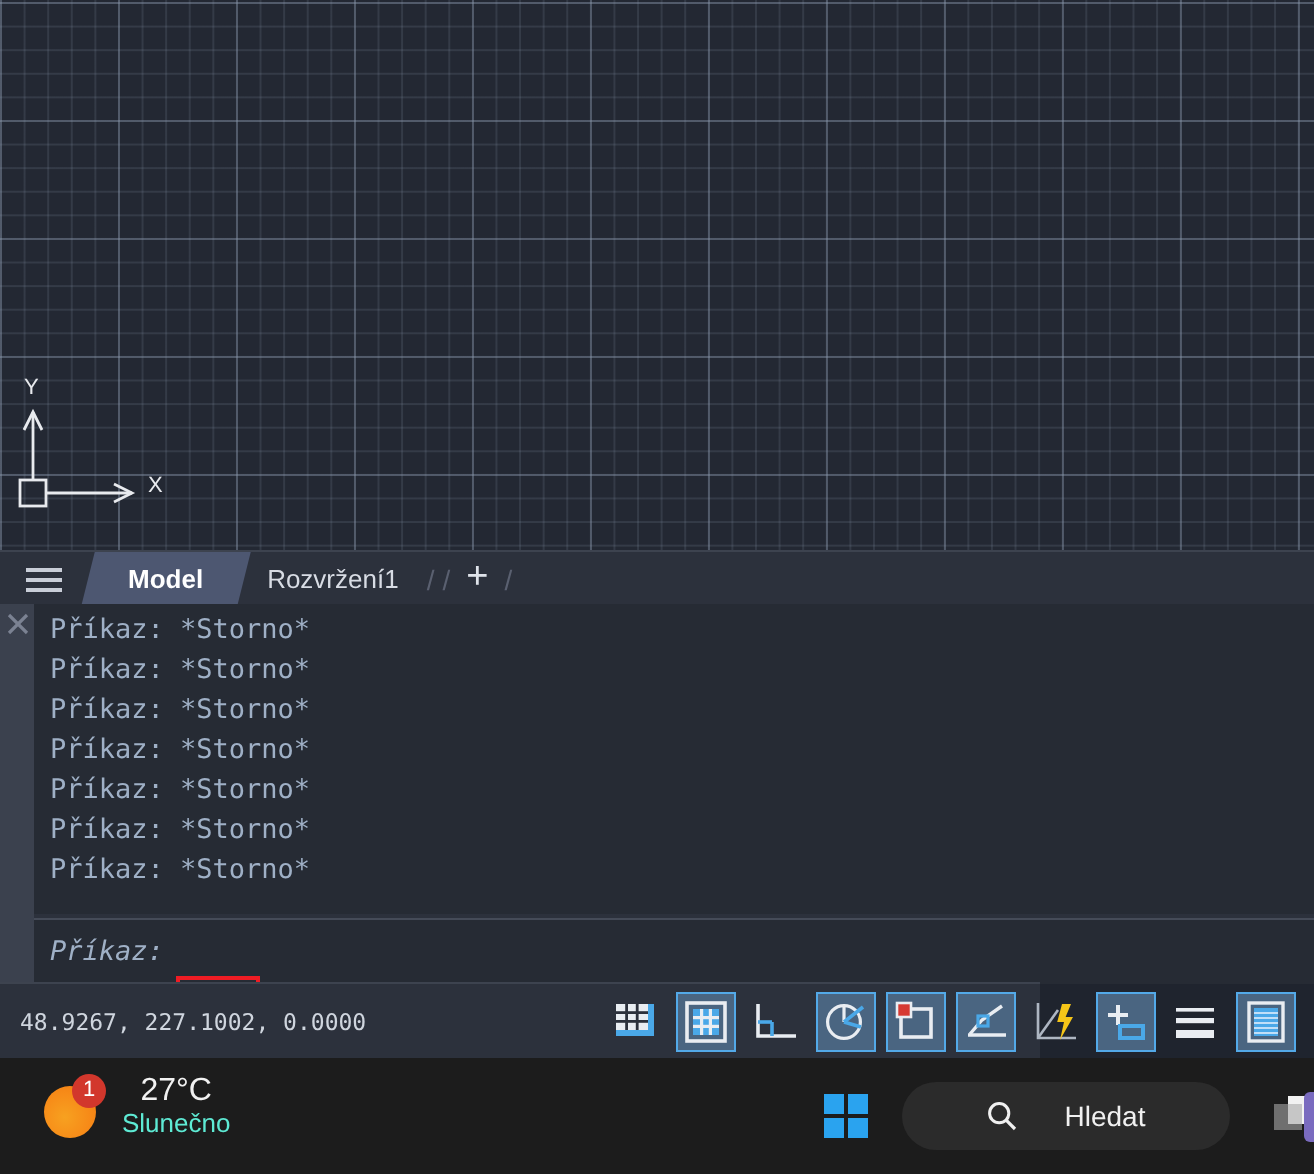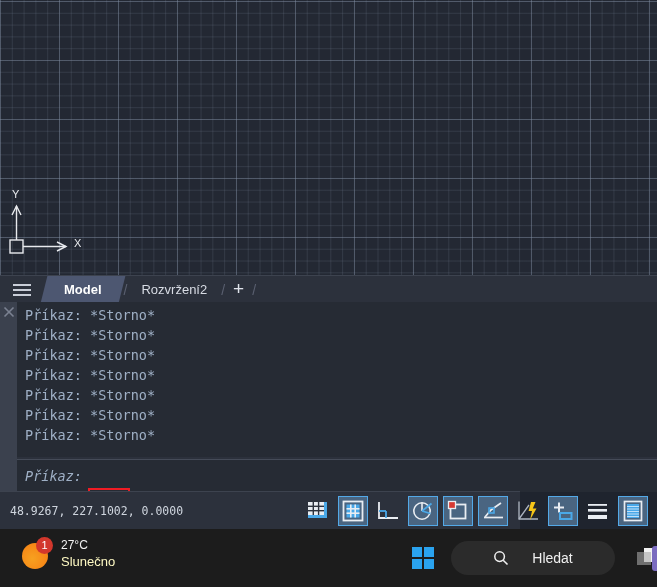--- a/index.html
+++ b/index.html
@@ -230,22 +230,22 @@
     left: 14px; top: -2px;
     width: 17px; height: 17px;
     border-radius: 50%;
     background: #d2372c;
     color: #fff;
     font-size: 11px;
     display: flex; align-items: center; justify-content: center;
     font-family: "Liberation Sans", sans-serif;
   }
   #weather-text { display: flex; flex-direction: column; gap: 1px; }
-  #weather-temp { color: #f1f1f1; font-size: 12px; line-height: 15px; }
-  #weather-desc { color: #fef9c3; font-size: 13px; line-height: 15px; }
+  #weather-temp { color: #f1f1f1; font-size: 16px; line-height: 15px; text-align: center; }
+  #weather-desc { color: #5eead4; font-size: 13px; line-height: 15px; }
 
   #tb-center {
     position: absolute;
     left: 405px; top: 0;
     height: 58px;
     display: flex; align-items: center; gap: 10px;
   }
   #start-btn {
     width: 36px; height: 36px;
     display: flex; align-items: center; justify-content: center;
@@ -304,24 +304,24 @@
 
   <div id="tabbar">
     <div id="hamburger">
       <i></i>
       <i></i>
       <i></i>
     </div>
     <div class="tab active">
       <span>Model</span>
     </div>
+    <div class="tab">
+      <span>Rozvržení1</span>
+    </div>
     <div class="tab-sep">/</div>
-    <div class="tab">
-      <span>Rozvržení2</span>
-    </div>
     <div class="tab-sep">/</div>
     <div class="tab-plus">+</div>
     <div class="tab-sep">/</div>
   </div>
 
   <div id="cmd-region">
     <div id="cmd-gutter">
       <div id="cmd-close">
         <svg width="14" height="14" viewBox="0 0 14 14">
           <line x1="2.5" y1="2.5" x2="11.5" y2="11.5" stroke="#7b8292" stroke-width="1.6"></line>

